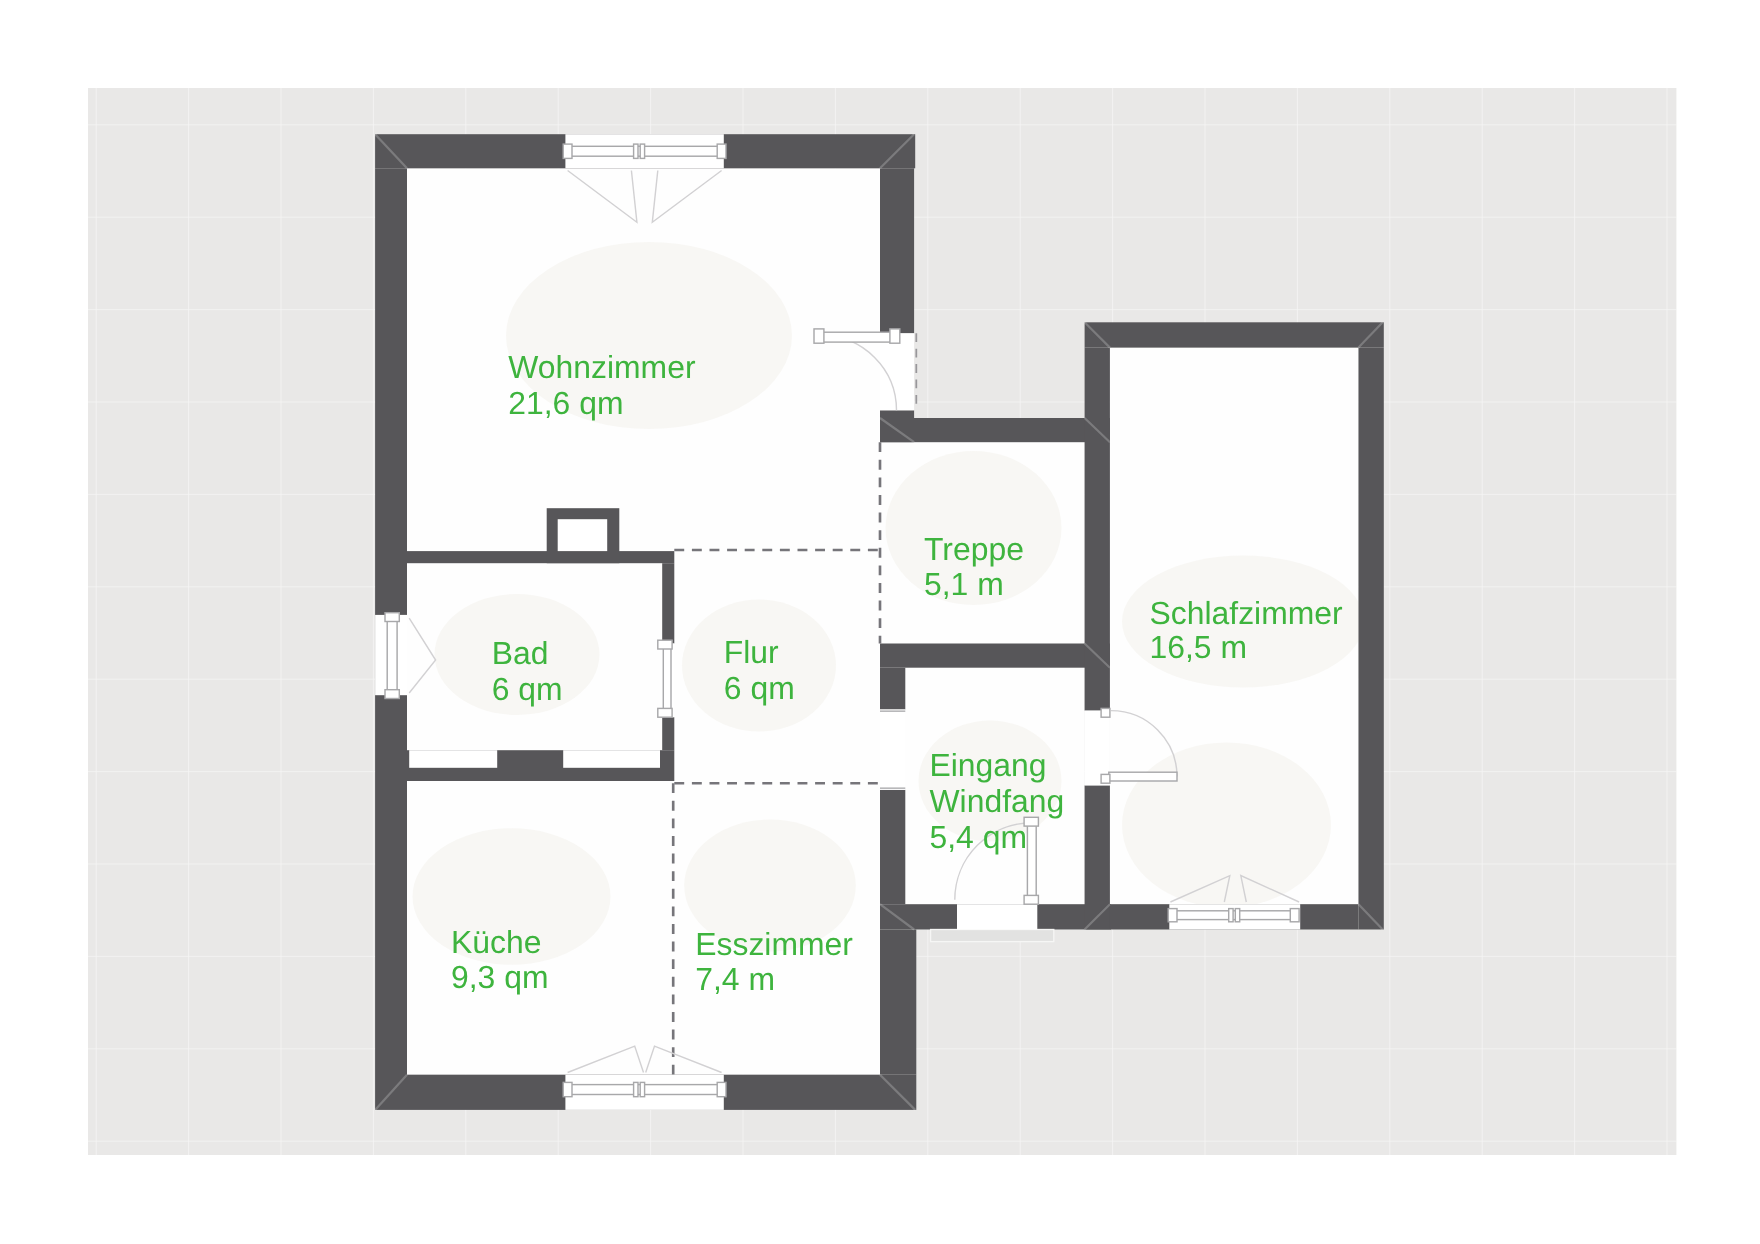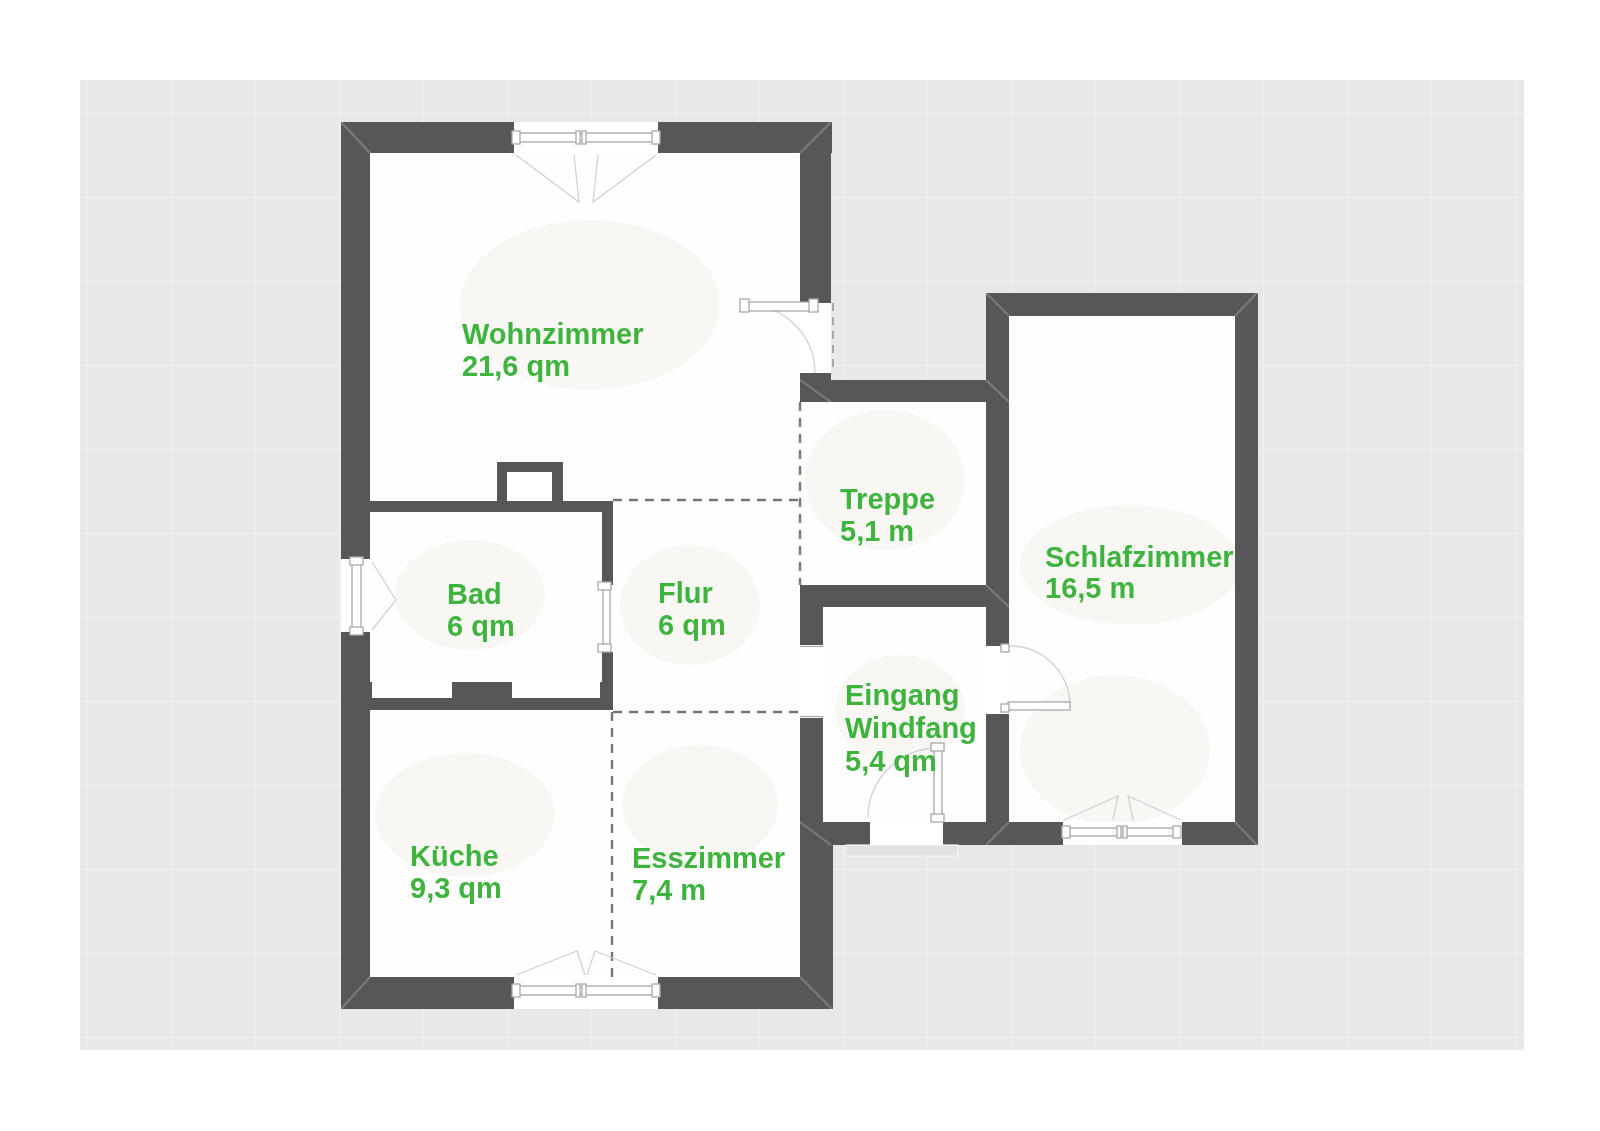--- a/index.html
+++ b/index.html
@@ -1,16 +1,16 @@
 <!DOCTYPE html>
 <html style="--page: #ffffff; --canvas: #e9e8e7; --wall: #575659; --label: #3eb43e; --line: #a8a8aa; --arc: #d2d1d3; --dash: #76757a;"><head>
 <meta charset="utf-8">
 <style>
   html,body{margin:0;padding:0;background:#fff;}
-  .stage{position:relative;width:1600px;height:1131px;background:var(--page,#fff);font-weight:bold;}
+  .stage{position:relative;width:1600px;height:1131px;background:var(--page,#fff);}
   svg{display:block;}
   .page{fill:var(--page,#ffffff);}
   .canvas{fill:var(--canvas,#e9e8e7);}
   .room{fill:#fefefe;}
   .gap{fill:#ffffff;}
   .wall{fill:var(--wall,#575659);}
   .blob{fill:#f2f0e9;opacity:.45;}
   .seam{stroke:rgba(255,255,255,.22);stroke-width:2;fill:none;}
   .wf{fill:#ffffff;stroke:var(--line,#a8a8aa);stroke-width:1.3;}
   .tri{fill:none;stroke:var(--arc,#d2d1d3);stroke-width:1.3;}

